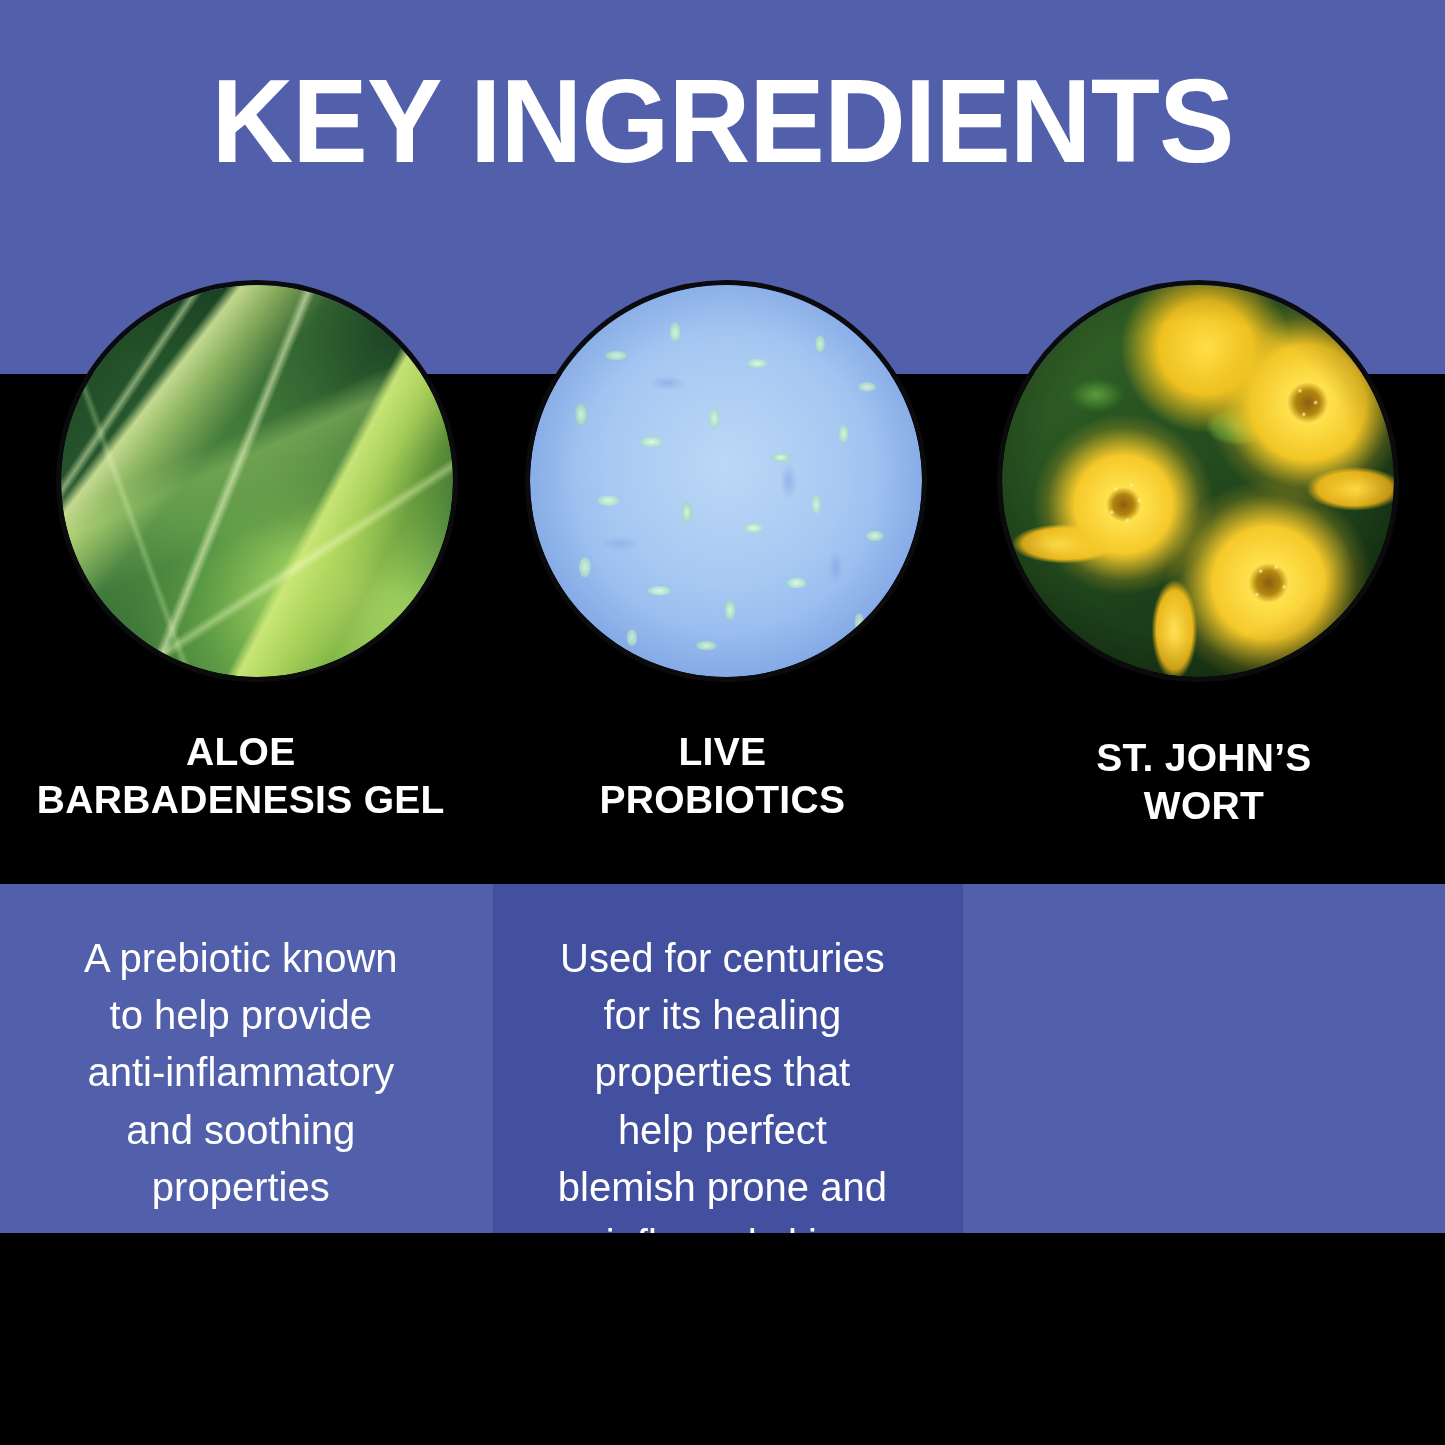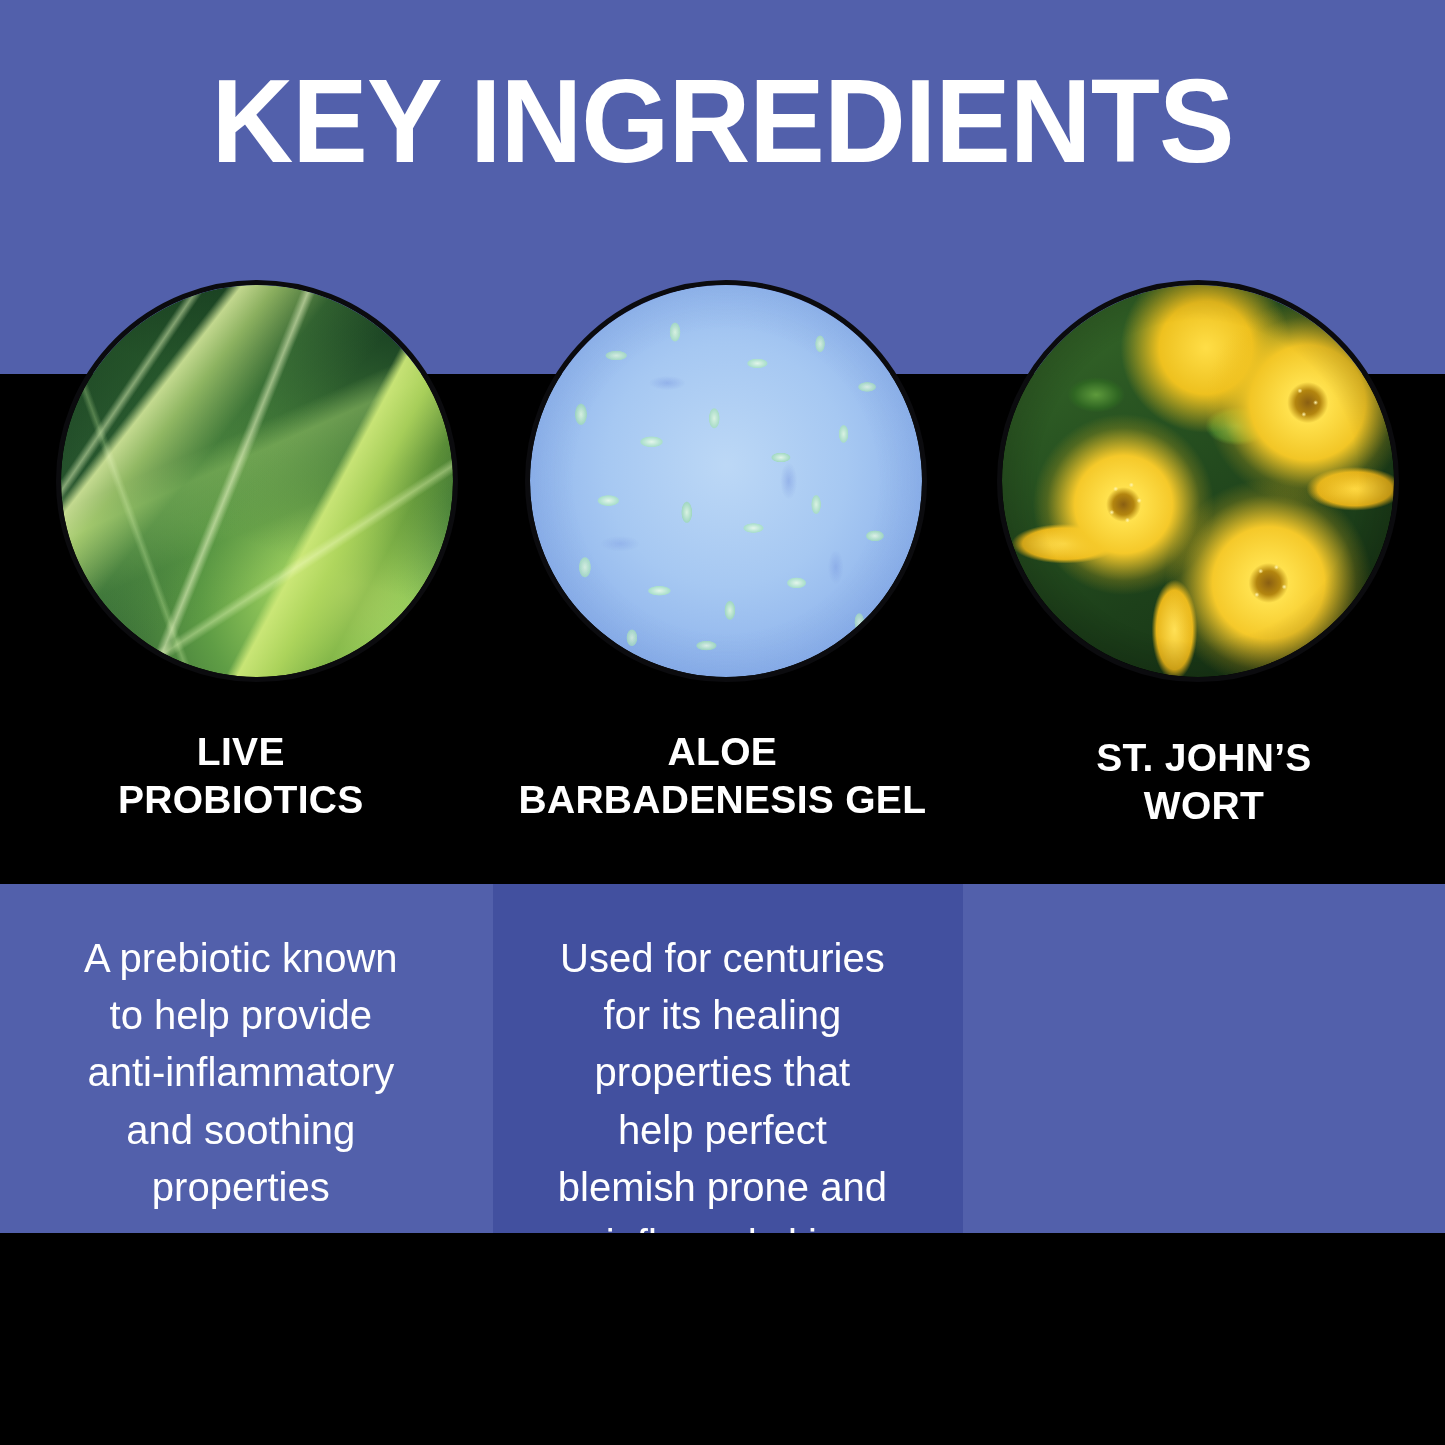--- a/index.html
+++ b/index.html
@@ -232,24 +232,24 @@
     <div class="photo aloe"></div>
   </div>
   <div class="circle c2">
     <div class="photo probio"></div>
   </div>
   <div class="circle c3">
     <div class="photo wort"></div>
   </div>
 
   <div class="names">
+    <div class="name-cell" style="white-space: pre-line;">ALOE
+BARBADENESIS GEL</div>
     <div class="name-cell" style="white-space: pre-line;">LIVE
 PROBIOTICS</div>
-    <div class="name-cell" style="white-space: pre-line;">ALOE
-BARBADENESIS GEL</div>
     <div class="name-cell" style="white-space: pre-line; margin-top: 6px;">ST. JOHN’S
 WORT</div>
   </div>
 
   <div class="descs">
     <div class="desc-cell">A prebiotic known
 to help provide
 anti-inflammatory
 and soothing
 properties</div>

